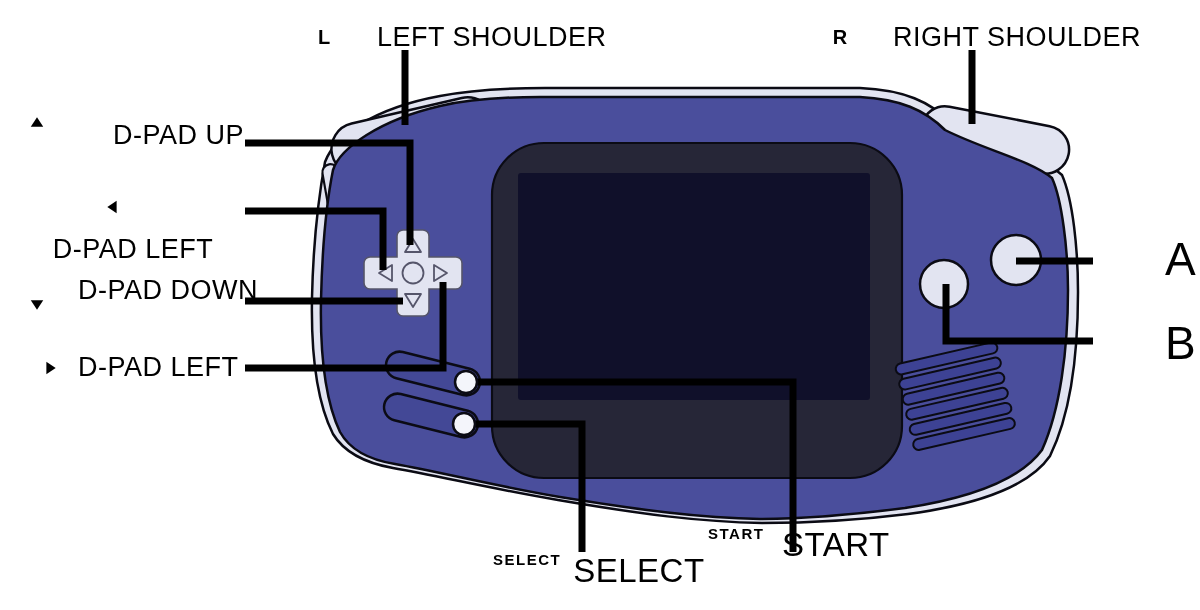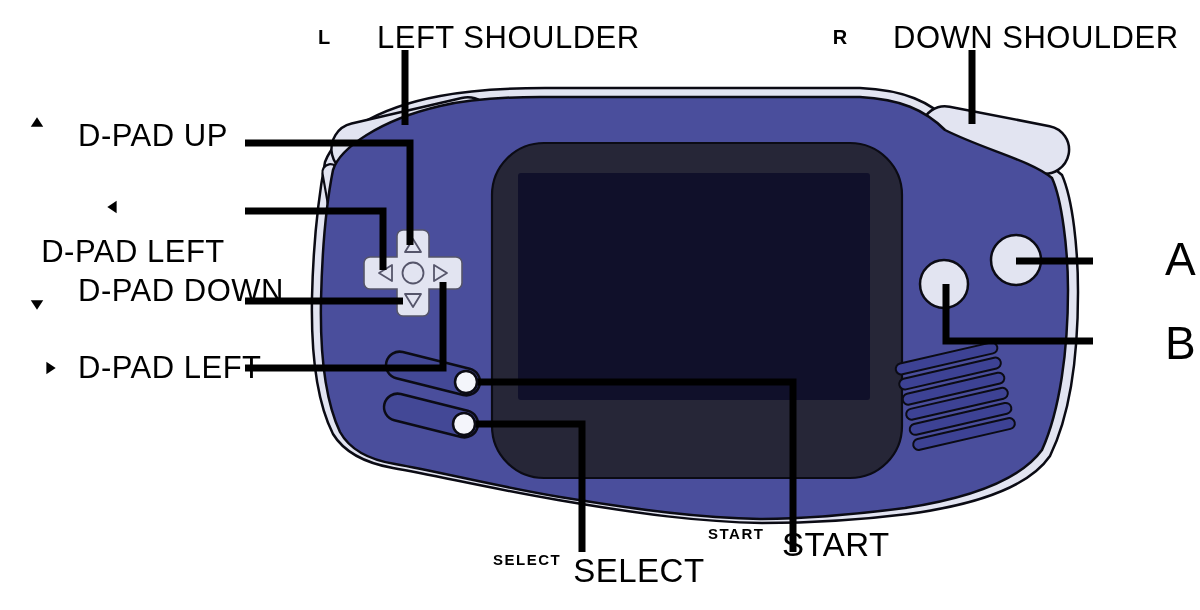--- a/index.html
+++ b/index.html
@@ -12,34 +12,34 @@
 
   
   .callout{
     position:absolute;box-sizing:border-box;
     background:var(--label-bg);
     border:3px solid var(--label-border);
     border-radius:12px;
     display:flex;align-items:center;
     color:var(--label-text);
   }
-  .callout .big{font-size:31px;font-weight:400;letter-spacing:.5px;white-space:nowrap;}
+  .callout .big{font-size:27px;font-weight:400;letter-spacing:.5px;white-space:nowrap;}
 
   
   .lbl-left-shoulder{left:273px;top:7px;width:347px;height:61px;padding-left:15px;}
   .lbl-right-shoulder{left:789px;top:7px;width:367px;height:61px;padding-left:15px;}
   .pill-badge{
     box-sizing:border-box;width:72px;height:36px;border:3.5px solid var(--label-border);
     border-radius:18px;display:flex;align-items:center;justify-content:center;
     font-size:20px;font-weight:700;margin-right:17px;flex:0 0 auto;
   }
 
   
   .lbl-dpad{height:65px;padding-left:9px;}
-  .lbl-dpad-up{left:1px;top:103px;width:255px;}
+  .lbl-dpad-up{left:1px;top:103px;width:255px;gap:35px;}
   .lbl-dpad-left{left:1px;top:180px;width:255px;flex-direction:column;}
   .lbl-dpad-down{left:1px;top:258px;width:293px;}
   .lbl-dpad-right{left:1px;top:335px;width:293px;}
   .dpad-icon{width:54px;height:54px;margin-right:14px;flex:0 0 auto;}
   .dpad-icon .cross{fill:none;stroke:var(--label-border);stroke-width:3;}
   .dpad-icon .arrow{fill:none;stroke:var(--label-text);stroke-width:2.4;stroke-linejoin:round;}
   .dpad-icon .dot{fill:none;stroke:var(--label-text);stroke-width:2.4;}
   .dpad-up-label    .arrow.a-up,
   .dpad-left-label  .arrow.a-left,
   .dpad-down-label  .arrow.a-down,
@@ -139,21 +139,21 @@
     <circle cx="464" cy="424" r="11" fill="var(--dot)" stroke="var(--outline)" stroke-width="2.5"></circle>
   </svg>
 
   <div class="callout lbl-left-shoulder">
     <span class="pill-badge">L</span>
     <span class="big">LEFT SHOULDER</span>
   </div>
 
   <div class="callout lbl-right-shoulder">
     <span class="pill-badge">R</span>
-    <span class="big">DOWN SHOULDER</span>
+    <span class="big">RIGHT SHOULDER</span>
   </div>
 
   <div class="callout lbl-dpad lbl-dpad-up dpad-up-label">
     <svg class="dpad-icon" viewBox="0 0 52 52">
       <path class="cross" d="M20,4 h12 a4,4 0 0 1 4,4 v9 h13 a4,4 0 0 1 4,4 v10 a4,4 0 0 1 -4,4 h-13 v9 a4,4 0 0 1 -4,4 h-12 a4,4 0 0 1 -4,-4 v-9 h-13 a4,4 0 0 1 -4,-4 v-10 a4,4 0 0 1 4,-4 h13 v-9 a4,4 0 0 1 4,-4 z"></path>
       <path class="arrow a-up" d="M26,8 L32,17 L20,17 Z"></path>
       <path class="arrow a-down" d="M26,44 L32,35 L20,35 Z"></path>
       <path class="arrow a-left" d="M8,26 L17,20 L17,32 Z"></path>
       <path class="arrow a-right" d="M44,26 L35,20 L35,32 Z"></path>
       <circle class="dot" cx="26" cy="26" r="5.5"></circle>

